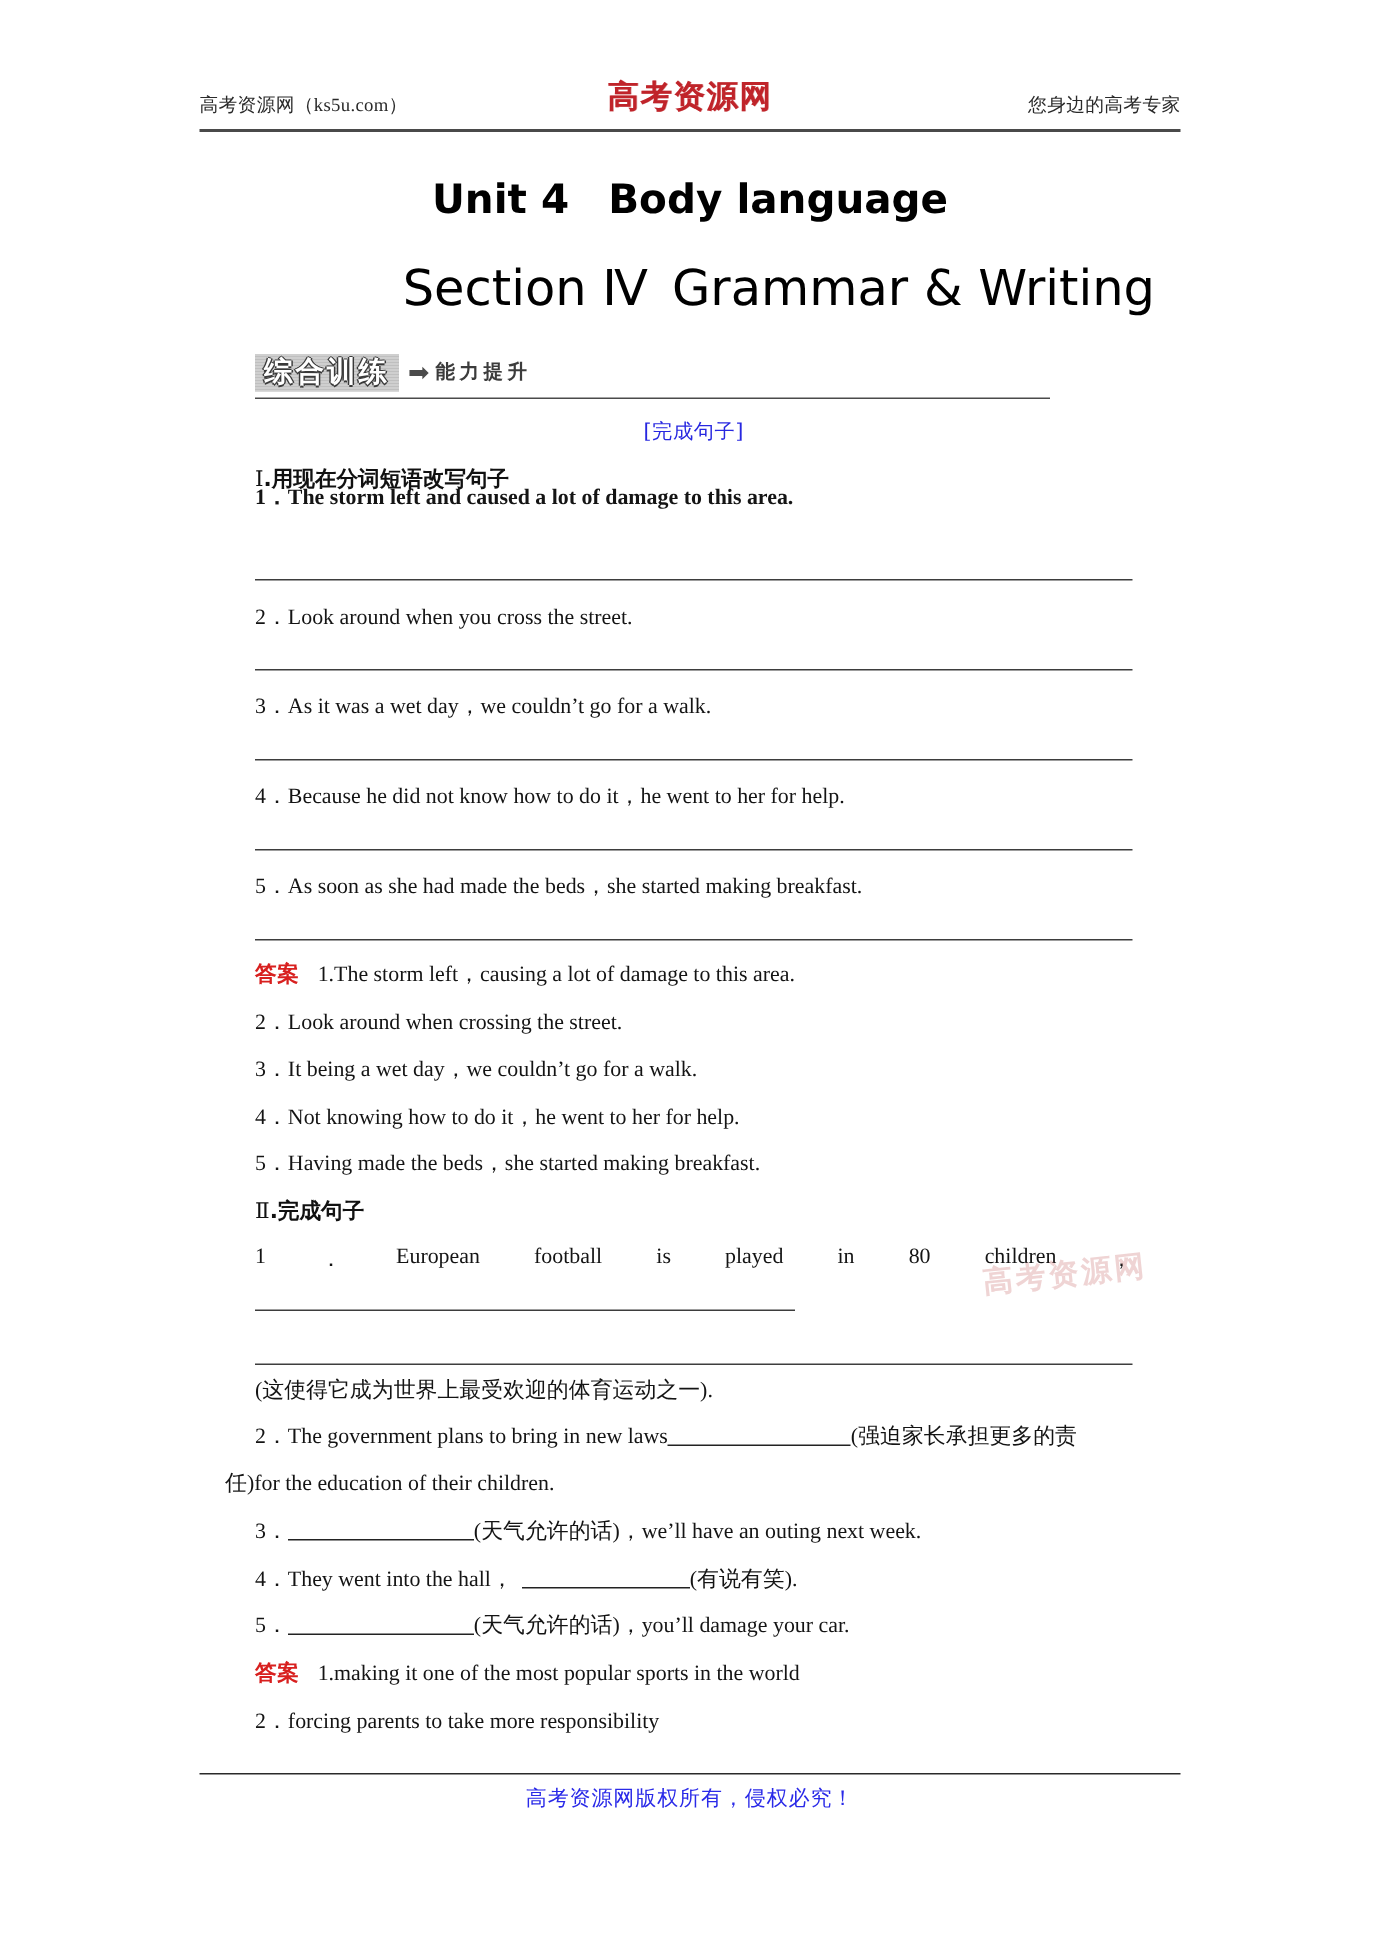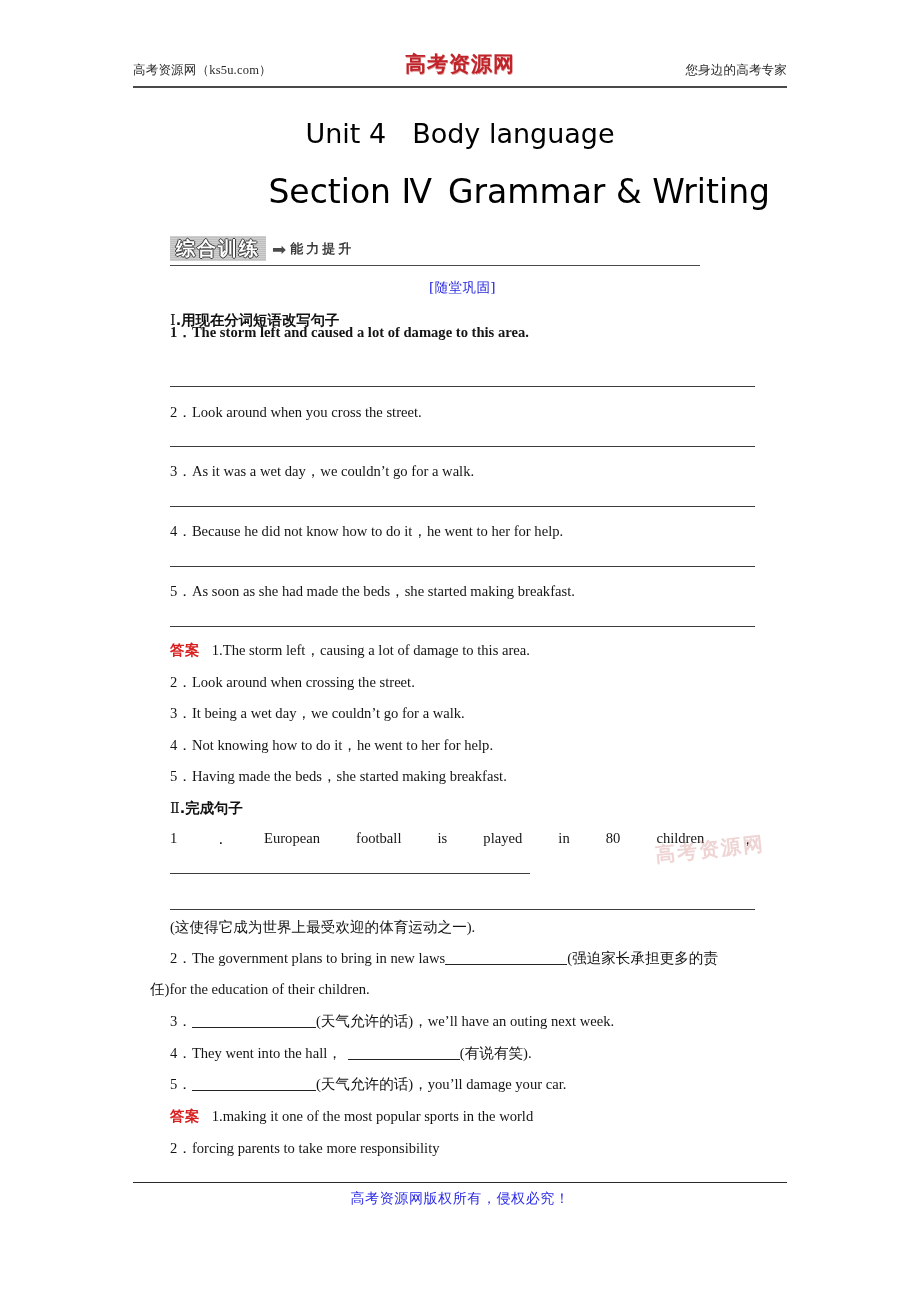--- a/index.html
+++ b/index.html
@@ -69,21 +69,21 @@
     border-top: 2px solid #4a4a4a;
   }
 
   
   .unit-title {
     position: absolute;
     left: 150px; top: 118px;
     width: 620px;
     text-align: center;
     font-family: "DejaVu Sans", sans-serif;
-    font-weight: 400;
+    font-weight: 700;
     font-size: 27px;
     color: #000;
     letter-spacing: 0px;
     white-space: nowrap;
   }
   .unit-title .gap { display:inline-block; width: 26px; }
 
   .section-title {
     position: absolute;
     left: 150px; top: 172px;
@@ -258,21 +258,21 @@
   </div>
 
   <div class="section-title">
     <span>Section Ⅳ</span><span class="gap"></span><span>Grammar &amp; Writing</span>
   </div>
 
   <div class="banner">
     <span class="banner-box">综合训练</span><span class="banner-arrow">➡</span><span class="banner-sub">能力提升</span>
   </div>
   <div class="rule-banner"></div>
-  <div class="sublabel">[随堂巩固]</div>
+  <div class="sublabel">[完成句子]</div>
 
   <div class="tx grp-head" style="left:170px; top:311px;">
     <span class="rn">Ⅰ</span><span>.用现在分词短语改写句子</span>
   </div>
 
   <div class="tx" style="left:170px; top:323px;font-weight:bold;">1．The storm left and caused a lot of damage to this area.</div>
   <div class="blank-rule" style="top:386px;"></div>
 
   <div class="tx" style="left:170px; top:403px;">2．Look around when you cross the street.</div>
   <div class="blank-rule" style="top:446px;"></div>

